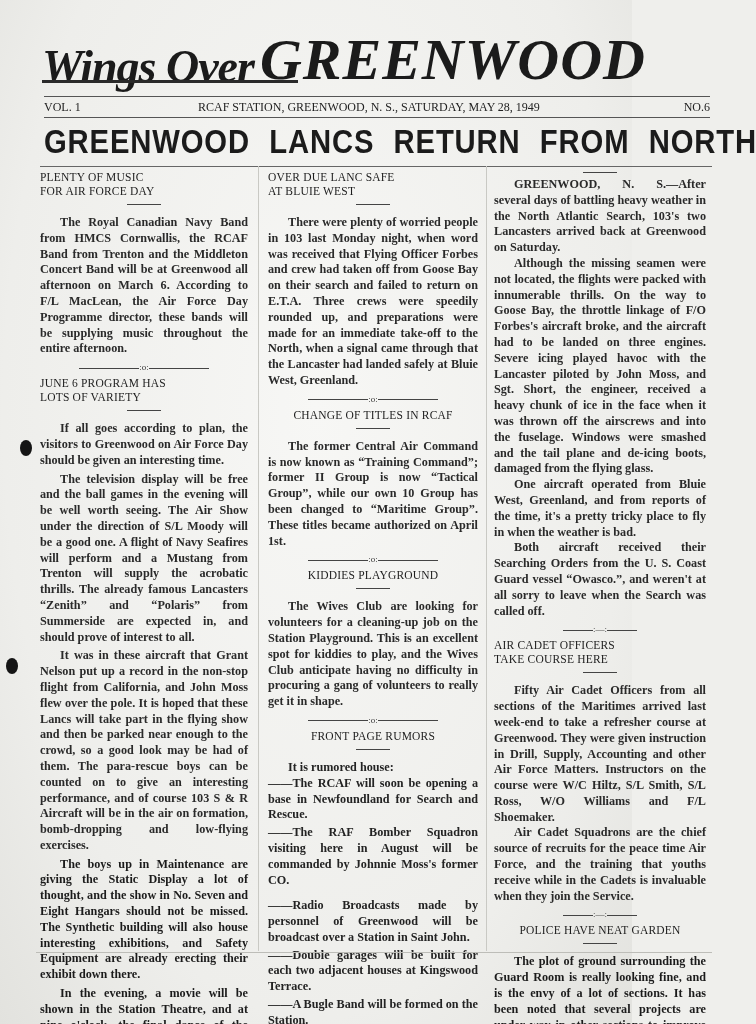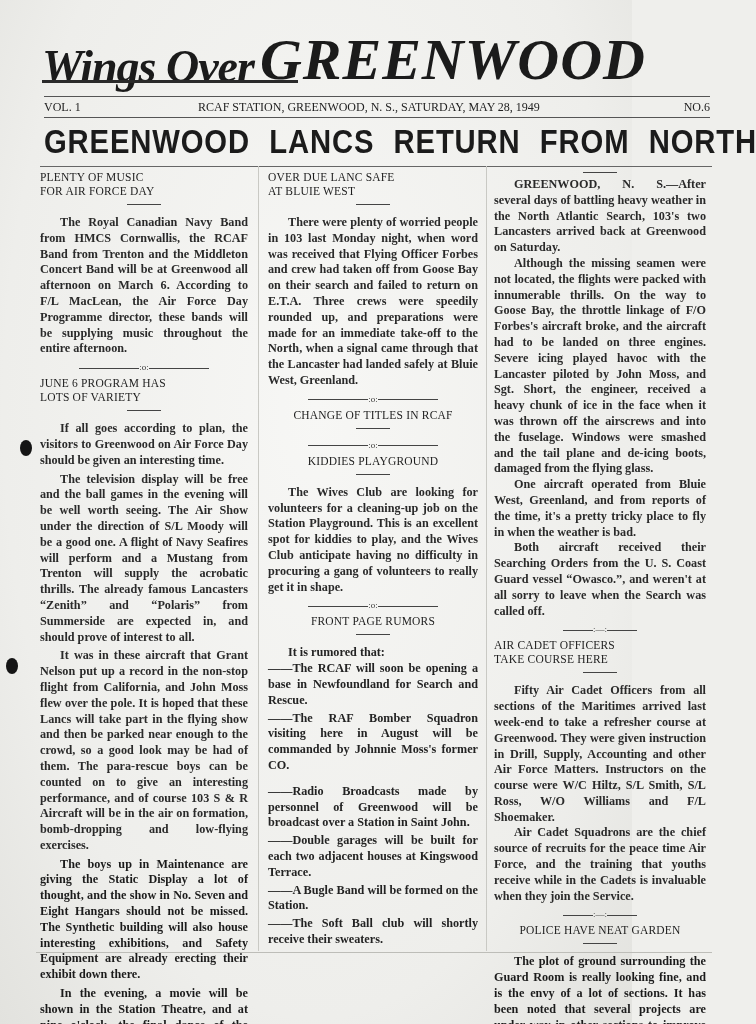--- a/index.html
+++ b/index.html
@@ -121,32 +121,33 @@
     <div>
       <p class="hd">OVER DUE LANC SAFE</p>
       <p class="hd">AT BLUIE WEST</p>
       <div class="short-rule"></div>
       <p class="p">There were plenty of worried people in 103 last Monday night, when word was received that Flying Officer Forbes and crew had taken off from Goose Bay on their search and failed to return on E.T.A. Three crews were speedily rounded up, and preparations were made for an immediate take-off to the North, when a signal came through that the Lancaster had landed safely at Bluie West, Greenland.</p>
     </div>
     <div class="sep"><span class="line"></span><span>:o:</span><span class="line"></span></div>
     <div>
       <p class="hd center">CHANGE OF TITLES IN RCAF</p>
       <div class="short-rule"></div>
+      <p class="p">The former Central Air Command is now known as “Training Command”; former II Group is now “Tactical Group”, while our own 10 Group has been changed to “Maritime Group”. These titles became authorized on April 1st.</p>
     </div>
     <div class="sep"><span class="line"></span><span>:o:</span><span class="line"></span></div>
     <div>
       <p class="hd center">KIDDIES PLAYGROUND</p>
       <div class="short-rule"></div>
       <p class="p">The Wives Club are looking for volunteers for a cleaning-up job on the Station Playground. This is an excellent spot for kiddies to play, and the Wives Club anticipate having no difficulty in procuring a gang of volunteers to really get it in shape.</p>
     </div>
     <div class="sep"><span class="line"></span><span>:o:</span><span class="line"></span></div>
     <div>
       <p class="hd center">FRONT PAGE RUMORS</p>
       <div class="short-rule"></div>
-      <p class="intro">It is rumored that:</p>
+      <p class="intro">It is rumored house:</p>
       <p class="rumor">——The RCAF will soon be opening a base in Newfoundland for Search and Rescue.</p>
       <p class="rumor" style="margin-top:2px;">——The RAF Bomber Squadron visiting here in August will be commanded by Johnnie Moss's former CO.</p>
       <p class="rumor" style="margin-top:10px;">——Radio Broadcasts made by personnel of Greenwood will be broadcast over a Station in Saint John.</p>
       <p class="rumor" style="margin-top:2px;">——Double garages will be built for each two adjacent houses at Kingswood Terrace.</p>
       <p class="rumor" style="margin-top:2px;">——A Bugle Band will be formed on the Station.</p>
       <p class="rumor" style="margin-top:2px;">——The Soft Ball club will shortly receive their sweaters.</p>
     </div>
   </div>
 
   <div class="col col3">

